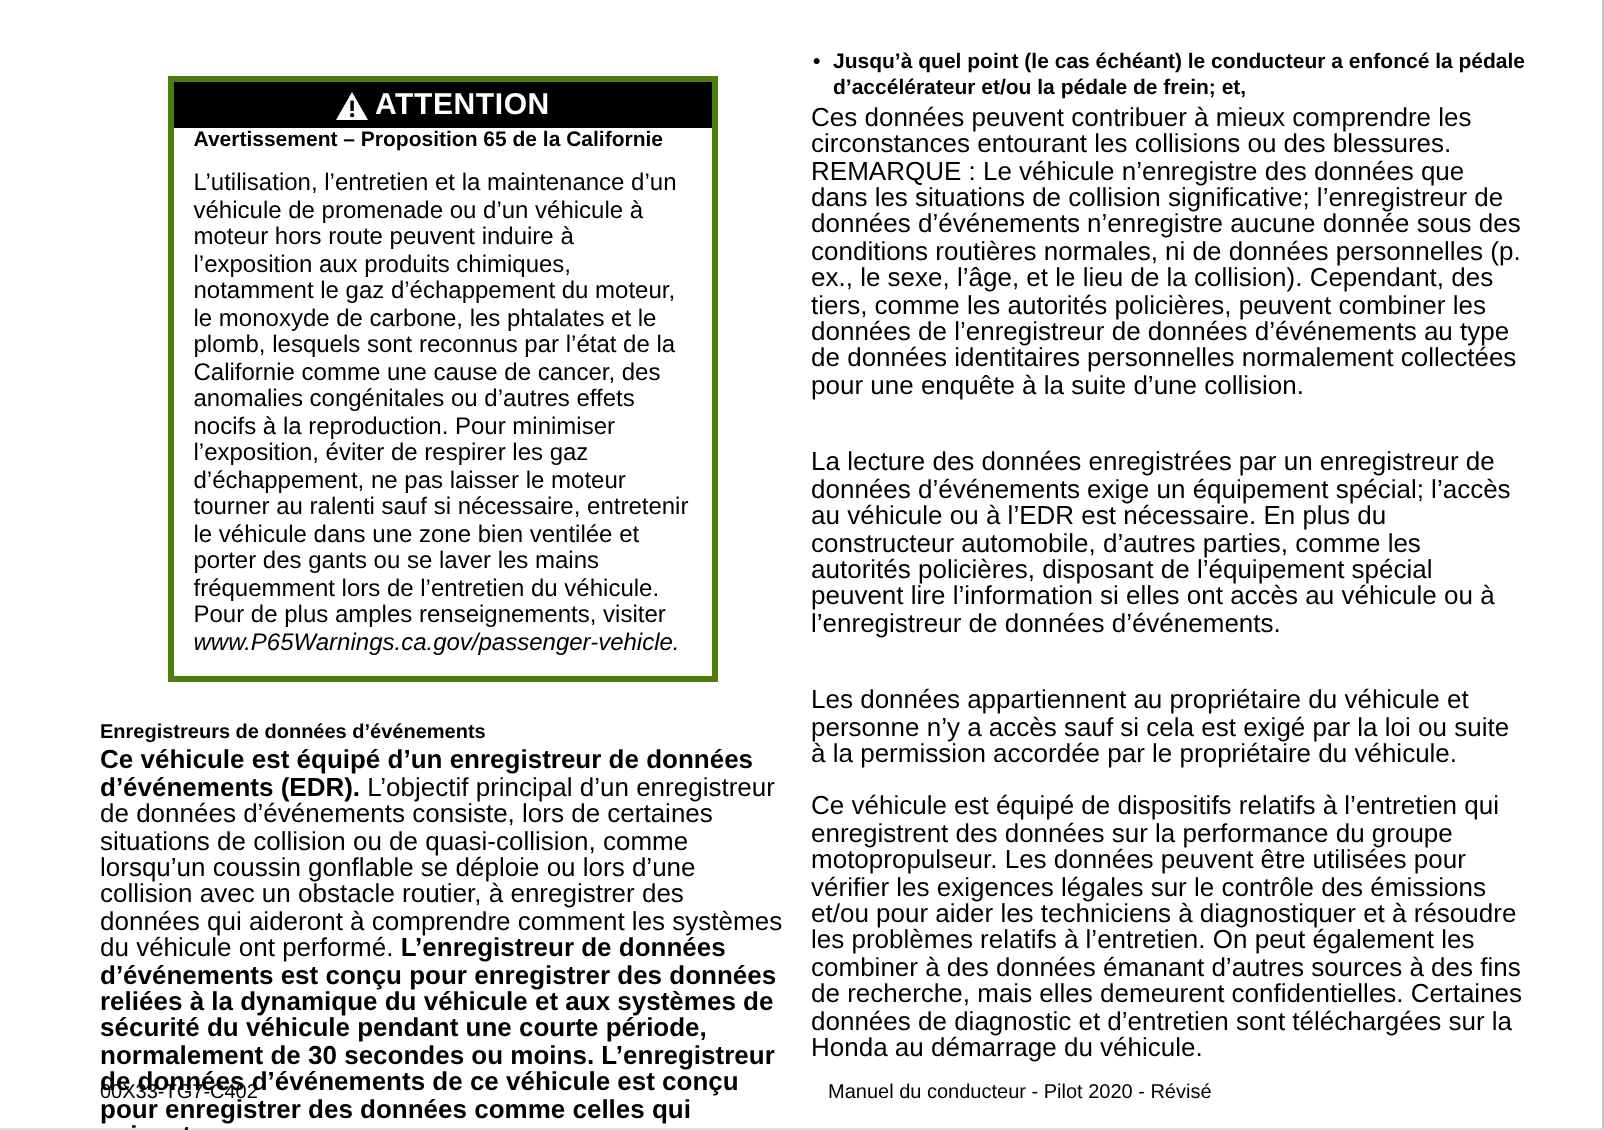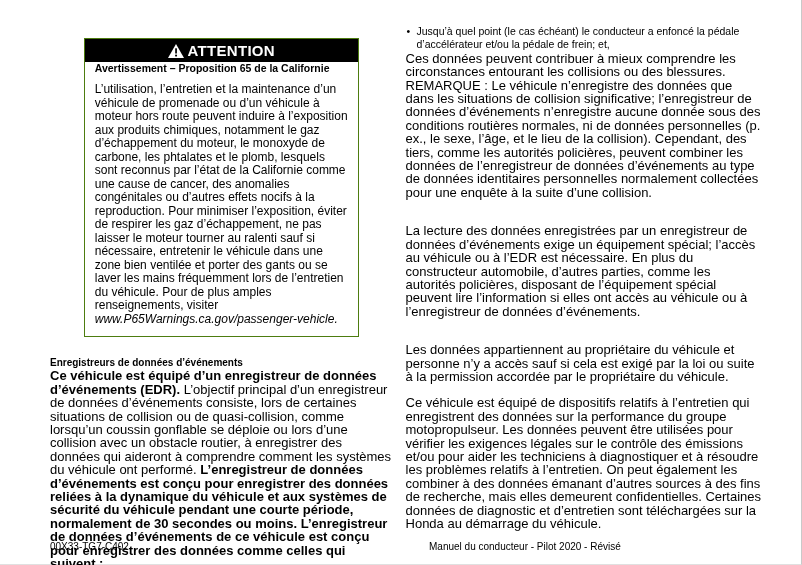--- a/index.html
+++ b/index.html
@@ -20,21 +20,21 @@
     position: relative;
   }
   .columns { display: flex; gap: 13px; }
   .col-left  { width: 343px; padding-top: 13px; }
   .col-right { width: 358px; }
 
   
   .warning-box {
     width: 275px;
     margin: 0 auto;
-    border: 1px solid #4d7c0f;
+    border: 3px solid #4d7c0f;
     background: #fff;
   }
   .warning-header {
     background: #000; color: #fff;
     height: 23px;
     display: flex; align-items: center; justify-content: center;
     gap: 4px;
     font-weight: bold; font-size: 15px; letter-spacing: 0.3px;
   }
   .warning-header svg { display: block; }
@@ -53,41 +53,41 @@
   .section-heading {
     font-size: 10px; line-height: 13.4px; font-weight: bold;
   }
   .bold-run { font-weight: bold; }
   .edr-block { margin-top: 19px; }
 
   ul.bullets { list-style: none; }
   ul.bullets li {
     position: relative;
     padding-left: 11px;
-    font-weight: normal;
+    font-weight: bold;
     font-size: 10.5px; line-height: 13.4px;
   }
   ul.bullets li::before {
     content: "\2022";
     position: absolute; left: 1px; top: 0;
   }
 
   .col-right p.para { margin: 0 0 0 0; }
   .gap-sm { margin-bottom: 13px !important; }
   .gap-lg { margin-bottom: 25px !important; }
 
   
   .footer {
     position: absolute;
     left: 0; right: 0; bottom: 10px;
     height: 14px;
     font-size: 10px; line-height: 13px;
   }
   .footer-code  { position: absolute; left: 50px; }
-  .footer-title { position: absolute; left: 429px; }
+  .footer-title { position: absolute; left: 414px; }
 </style>
 </head>
 <body>
 
 <div class="page">
   <div class="columns">
 
     <div class="col-left">
 
       <div class="warning-box">

